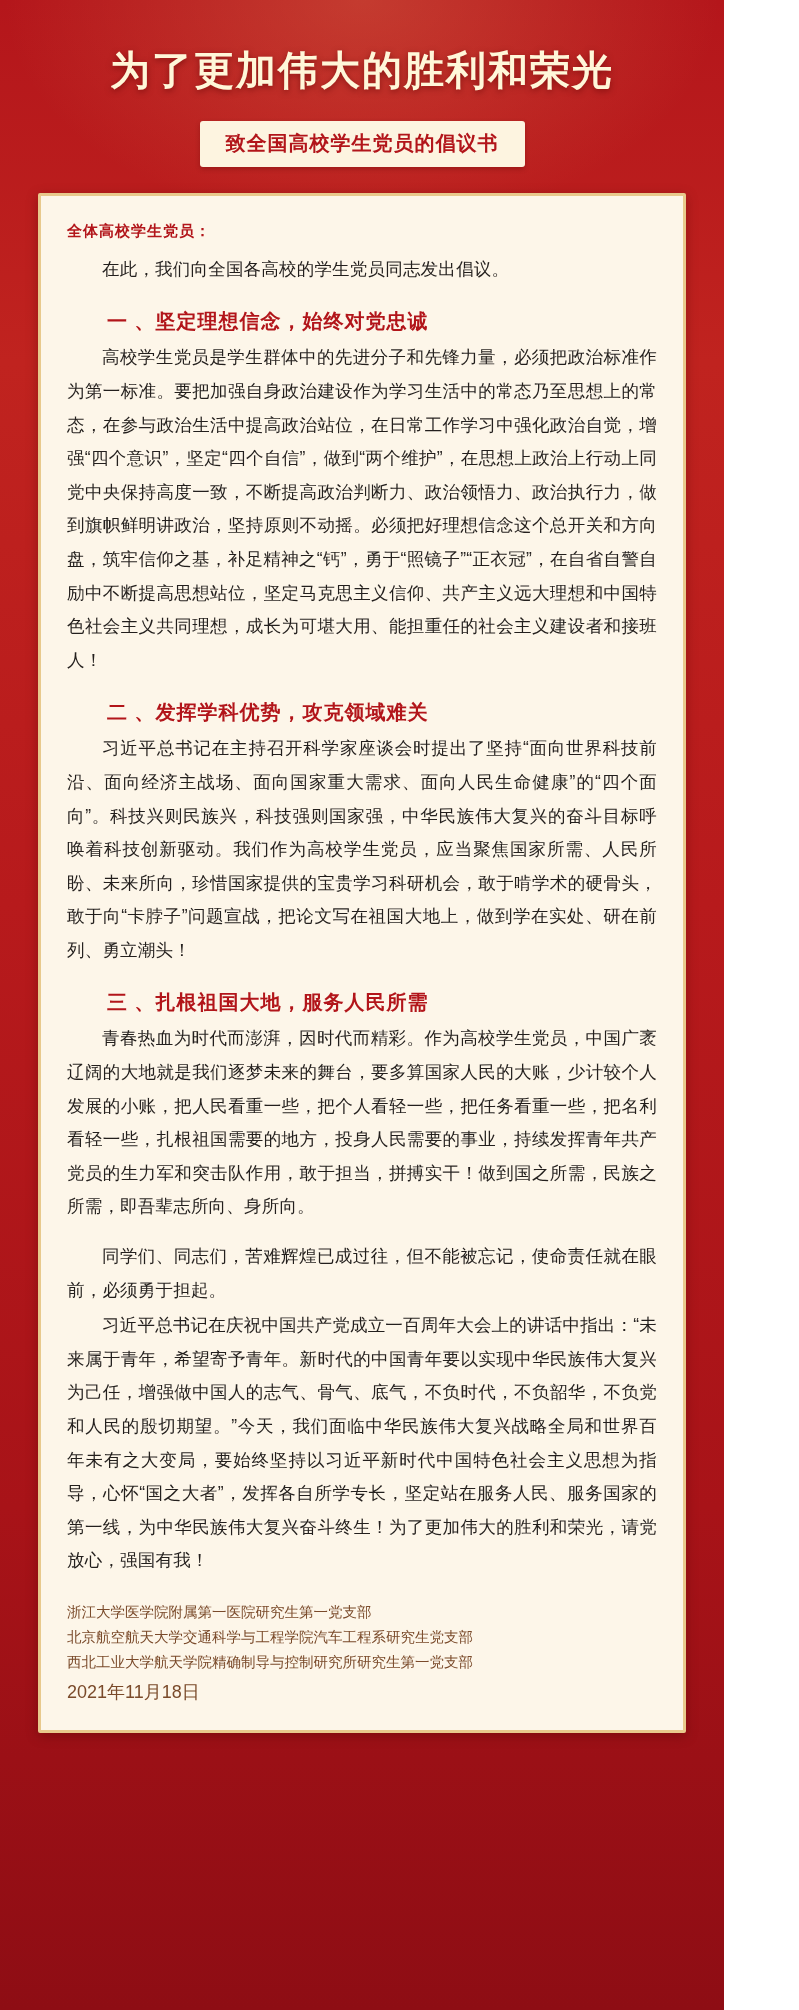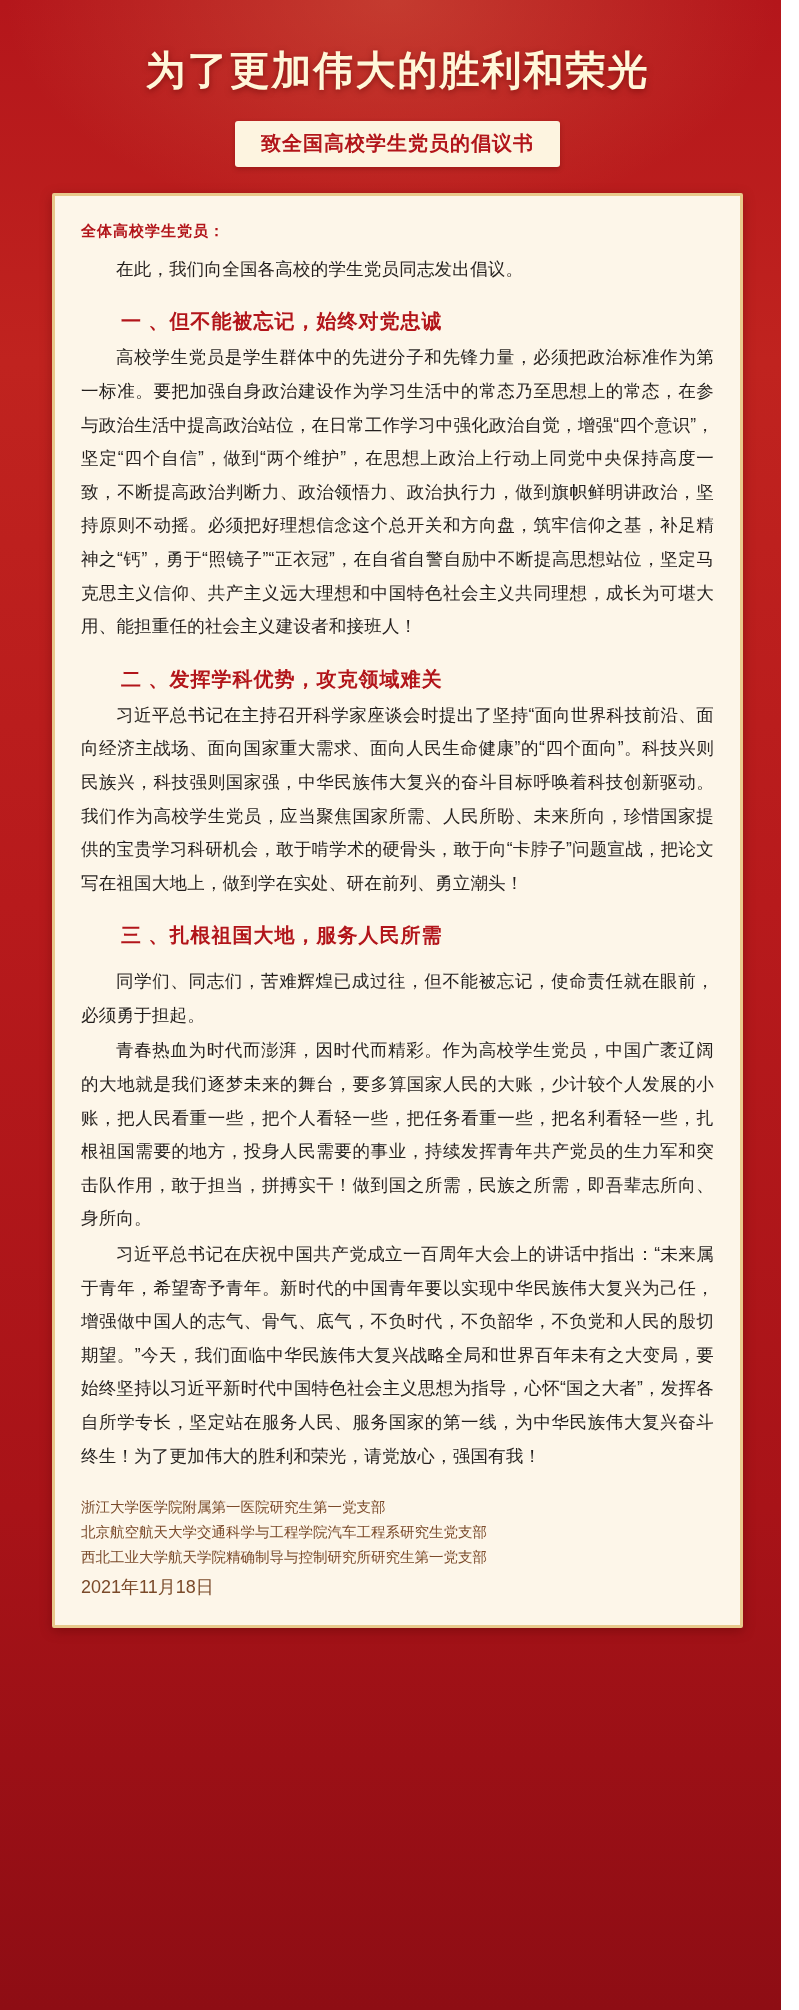--- a/index.html
+++ b/index.html
@@ -6,25 +6,25 @@
     margin: 0;
     padding: 0;
   }
   body {
     width: 799px;
     background: #ffffff;
     font-family: "Liberation Sans", sans-serif;
   }
   .poster {
     position: relative;
-    width: 781px;
+    width: 724px;
     min-height: 2010px;
     background: linear-gradient(180deg, #b4161b 0%, #c0231f 18%, #b71a1c 45%, #a81318 75%, #8e0d14 100%);
     box-sizing: border-box;
-    padding: 34px 38px 28px 52px;
+    padding: 34px 38px 28px 38px;
     overflow: hidden;
   }
   .poster:before {
     content: "";
     position: absolute;
     left: 0; right: 0; top: 0;
     height: 230px;
     background: radial-gradient(ellipse at 50% 0%, rgba(255,190,120,0.22), rgba(255,255,255,0) 70%);
     pointer-events: none;
   }
@@ -119,30 +119,30 @@
   <div class="subtitle-wrap">
     <div class="subtitle">致全国高校学生党员的倡议书</div>
   </div>
 
   <div class="card">
 
     <div class="salutation">全体高校学生党员：</div>
 
     <p class="body-text">在此，我们向全国各高校的学生党员同志发出倡议。</p>
 
-    <h3 class="section-heading">一 、但不能被忘记，始终对党忠诚</h3>
+    <h3 class="section-heading">一 、坚定理想信念，始终对党忠诚</h3>
     <p class="body-text">高校学生党员是学生群体中的先进分子和先锋力量，必须把政治标准作为第一标准。要把加强自身政治建设作为学习生活中的常态乃至思想上的常态，在参与政治生活中提高政治站位，在日常工作学习中强化政治自觉，增强“四个意识”，坚定“四个自信”，做到“两个维护”，在思想上政治上行动上同党中央保持高度一致，不断提高政治判断力、政治领悟力、政治执行力，做到旗帜鲜明讲政治，坚持原则不动摇。必须把好理想信念这个总开关和方向盘，筑牢信仰之基，补足精神之“钙”，勇于“照镜子”“正衣冠”，在自省自警自励中不断提高思想站位，坚定马克思主义信仰、共产主义远大理想和中国特色社会主义共同理想，成长为可堪大用、能担重任的社会主义建设者和接班人！</p>
 
     <h3 class="section-heading">二 、发挥学科优势，攻克领域难关</h3>
     <p class="body-text">习近平总书记在主持召开科学家座谈会时提出了坚持“面向世界科技前沿、面向经济主战场、面向国家重大需求、面向人民生命健康”的“四个面向”。科技兴则民族兴，科技强则国家强，中华民族伟大复兴的奋斗目标呼唤着科技创新驱动。我们作为高校学生党员，应当聚焦国家所需、人民所盼、未来所向，珍惜国家提供的宝贵学习科研机会，敢于啃学术的硬骨头，敢于向“卡脖子”问题宣战，把论文写在祖国大地上，做到学在实处、研在前列、勇立潮头！</p>
 
     <h3 class="section-heading">三 、扎根祖国大地，服务人民所需</h3>
+    <p class="body-text">青春热血为时代而澎湃，因时代而精彩。作为高校学生党员，中国广袤辽阔的大地就是我们逐梦未来的舞台，要多算国家人民的大账，少计较个人发展的小账，把人民看重一些，把个人看轻一些，把任务看重一些，把名利看轻一些，扎根祖国需要的地方，投身人民需要的事业，持续发挥青年共产党员的生力军和突击队作用，敢于担当，拼搏实干！做到国之所需，民族之所需，即吾辈志所向、身所向。</p>
+
     <p class="body-text gap">同学们、同志们，苦难辉煌已成过往，但不能被忘记，使命责任就在眼前，必须勇于担起。</p>
-
-    <p class="body-text">青春热血为时代而澎湃，因时代而精彩。作为高校学生党员，中国广袤辽阔的大地就是我们逐梦未来的舞台，要多算国家人民的大账，少计较个人发展的小账，把人民看重一些，把个人看轻一些，把任务看重一些，把名利看轻一些，扎根祖国需要的地方，投身人民需要的事业，持续发挥青年共产党员的生力军和突击队作用，敢于担当，拼搏实干！做到国之所需，民族之所需，即吾辈志所向、身所向。</p>
     <p class="body-text">习近平总书记在庆祝中国共产党成立一百周年大会上的讲话中指出：“未来属于青年，希望寄予青年。新时代的中国青年要以实现中华民族伟大复兴为己任，增强做中国人的志气、骨气、底气，不负时代，不负韶华，不负党和人民的殷切期望。”今天，我们面临中华民族伟大复兴战略全局和世界百年未有之大变局，要始终坚持以习近平新时代中国特色社会主义思想为指导，心怀“国之大者”，发挥各自所学专长，坚定站在服务人民、服务国家的第一线，为中华民族伟大复兴奋斗终生！为了更加伟大的胜利和荣光，请党放心，强国有我！</p>
 
     <div class="signature">
       <div>浙江大学医学院附属第一医院研究生第一党支部</div>
       <div>北京航空航天大学交通科学与工程学院汽车工程系研究生党支部</div>
       <div>西北工业大学航天学院精确制导与控制研究所研究生第一党支部</div>
       <div class="sig-date">2021年11月18日</div>
     </div>
 
   </div>

